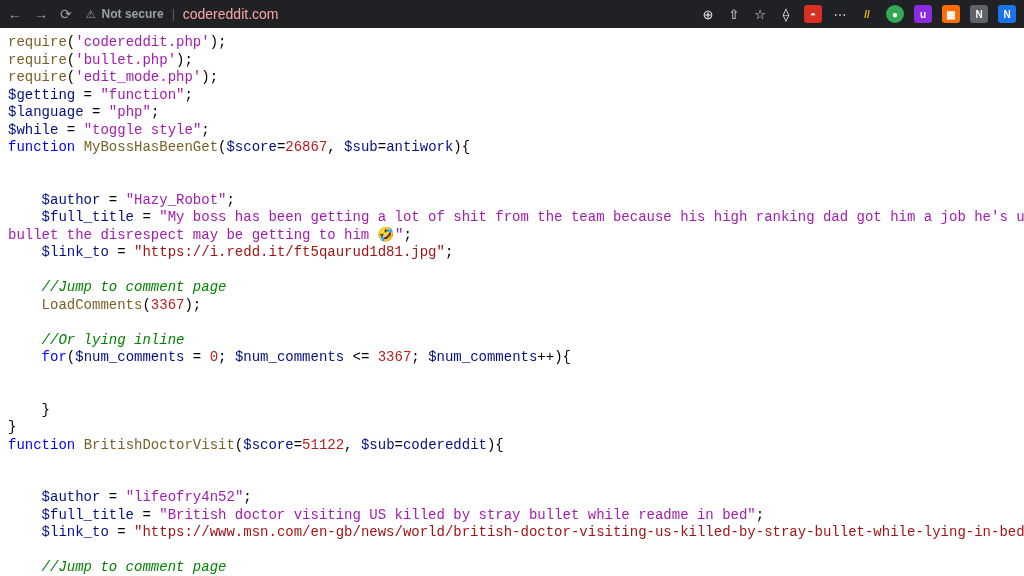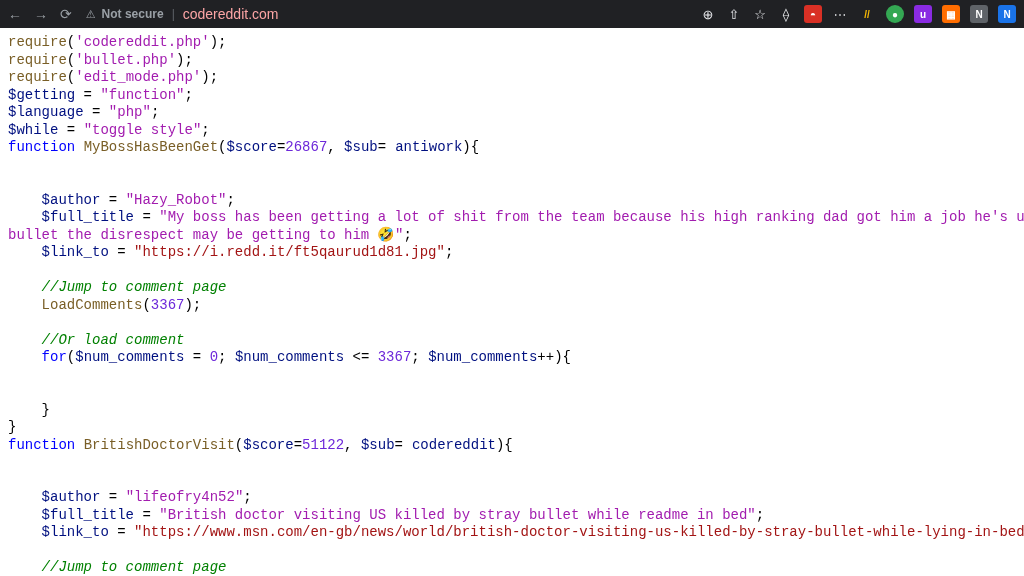--- a/index.html
+++ b/index.html
@@ -21,26 +21,26 @@
   .ext-green { background: #34a853; color: #fff; border-radius: 50%; }
   .ext-purple { background: #8a2be2; color: #fff; }
   .ext-orange { background: #ff6d00; color: #fff; }
   .ext-gray { background: #5f6368; color: #fff; }
   .ext-blue { background: #1a73e8; color: #fff; }
   .ext-bars { color: #fbbc04; }
   .code-body { padding: 6px 8px; line-height: 1.25; white-space: pre; font-family: 'Consolas', 'Menlo', 'Courier New', monospace; font-size: 14px; color: #000; }
   .kw { color: #0000ff; }
   .fn { color: #795e26; font-family: Liberation Mono, monospace; }
   .str { color: #a21caf; }
-  .num { color: #6d28d9; }
+  .num { color: #b91c1c; }
   .var { color: #001080; }
   .cmt { color: #008000; font-style: italic; }
   .link { color: #a31515; }
   .punc { color: #000000; }
-  .param { color: #001080; margin-left: 9px; }
+  .param { color: #001080; }
 </style>
 </head>
 <body>
 
 <div class="browser-chrome">
   <div class="nav-arrows">
     <span>←</span>
     <span>→</span>
     <span class="reload">⟳</span>
   </div>
@@ -77,21 +77,21 @@
 
 
     <span class="var">$author</span><span class="punc"> = </span><span class="str">"<span>Hazy_Robot</span>"</span><span class="punc">;</span>
     <span class="var">$full_title</span><span class="punc"> = </span><span class="str">"<span>My boss has been getting a lot of shit from the team because his high ranking dad got him a job he's unqualified</span>
 <span>bullet the disrespect may be getting to him 🤣</span>"</span><span class="punc">;</span>
     <span class="var">$link_to</span><span class="punc"> = </span><span class="link">"<span>https://i.redd.it/ft5qaurud1d81.jpg</span>"</span><span class="punc">;</span>
 
     <span class="cmt">//Jump to comment page</span>
     <span class="fn">LoadComments</span><span class="punc">(</span><span class="num">3367</span><span class="punc">);</span>
 
-    <span class="cmt">//Or load comment</span>
+    <span class="cmt">//Or lying inline</span>
     <span class="kw">for</span><span class="punc">(</span><span class="var">$num_comments</span><span class="punc"> = </span><span class="num">0</span><span class="punc">; </span><span class="var">$num_comments</span><span class="punc"> &lt;= </span><span class="num">3367</span><span class="punc">; </span><span class="var">$num_comments</span><span class="punc">++){</span>
 
 
     <span class="punc">}</span>
 <span class="punc">}</span>
 <span class="kw">function</span> <span class="fn">BritishDoctorVisit</span><span class="punc">(</span><span class="var">$score</span><span class="punc">=</span><span class="num">51122</span><span class="punc">, </span><span class="var">$sub</span><span class="punc">=</span><span class="param">codereddit</span><span class="punc">){</span>
 
 
     <span class="var">$author</span><span class="punc"> = </span><span class="str">"<span>lifeofry4n52</span>"</span><span class="punc">;</span>
     <span class="var">$full_title</span><span class="punc"> = </span><span class="str">"<span>British doctor visiting US killed by stray bullet while readme in bed</span>"</span><span class="punc">;</span>

